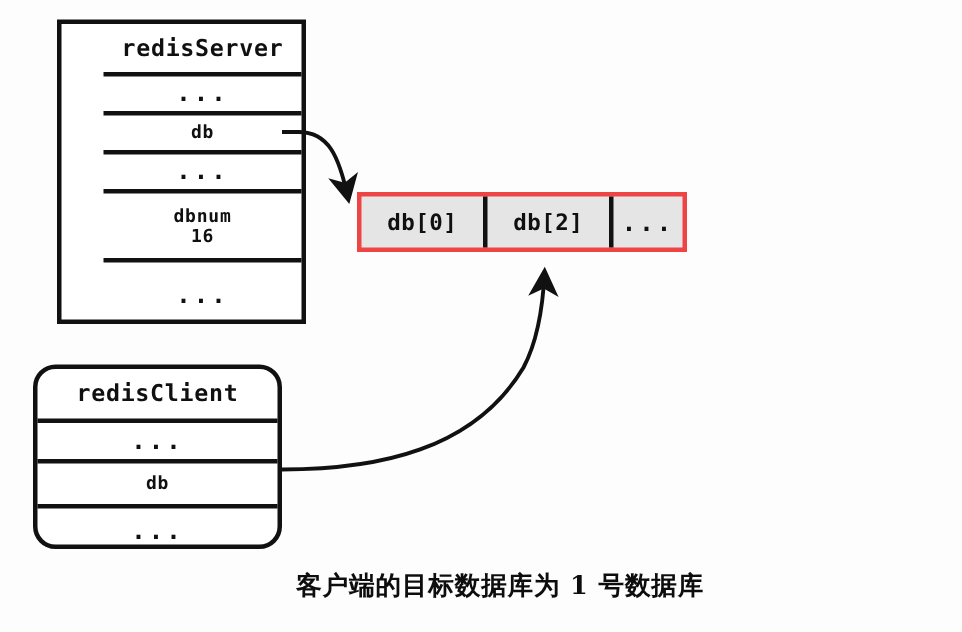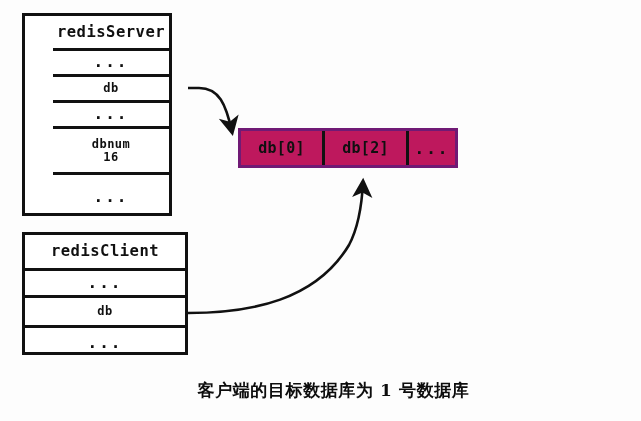--- a/index.html
+++ b/index.html
@@ -47,52 +47,53 @@
   }
   .struct .row.title {
     font-size: 15.5px;
   }
   .struct .row.ellipsis {
     font-size: 16px;
     letter-spacing: 2px;
   }
 
   #server-struct {
-    left: 22px;
+    left: 38px;
     top: 13px;
-    width: 150px;
+    width: 166px;
     height: 203px;
     padding-left: 28px;
   }
   #server-struct .r0 { height: 35px; }
   #server-struct .r1 { height: 26px; }
   #server-struct .r2 { height: 26px; }
   #server-struct .r3 { height: 26px; }
   #server-struct .r4 { height: 46px; }
   #server-struct .r5 { height: 44px; }
 
   #client-struct {
     left: 22px;
-    top: 232px;
+    top: 243px;
     width: 166px;
     height: 123px;
+    border-radius: 15px;
   }
   #client-struct .r0 { height: 36px; }
   #client-struct .r1 { height: 27px; }
   #client-struct .r2 { height: 30px; }
   #client-struct .r3 { height: 30px; }
 
   
   #db-array {
     position: absolute;
     left: 238px;
     top: 128px;
     height: 40px;
-    border: 3px solid #701a75;
-    background: #be185d;
+    border: 3px solid #ef4444;
+    background: #e5e5e5;
     box-sizing: border-box;
     display: flex;
     align-items: stretch;
   }
   #db-array .cell {
     border-right: 3px solid #111;
     box-sizing: border-box;
     display: flex;
     align-items: center;
     justify-content: center;

